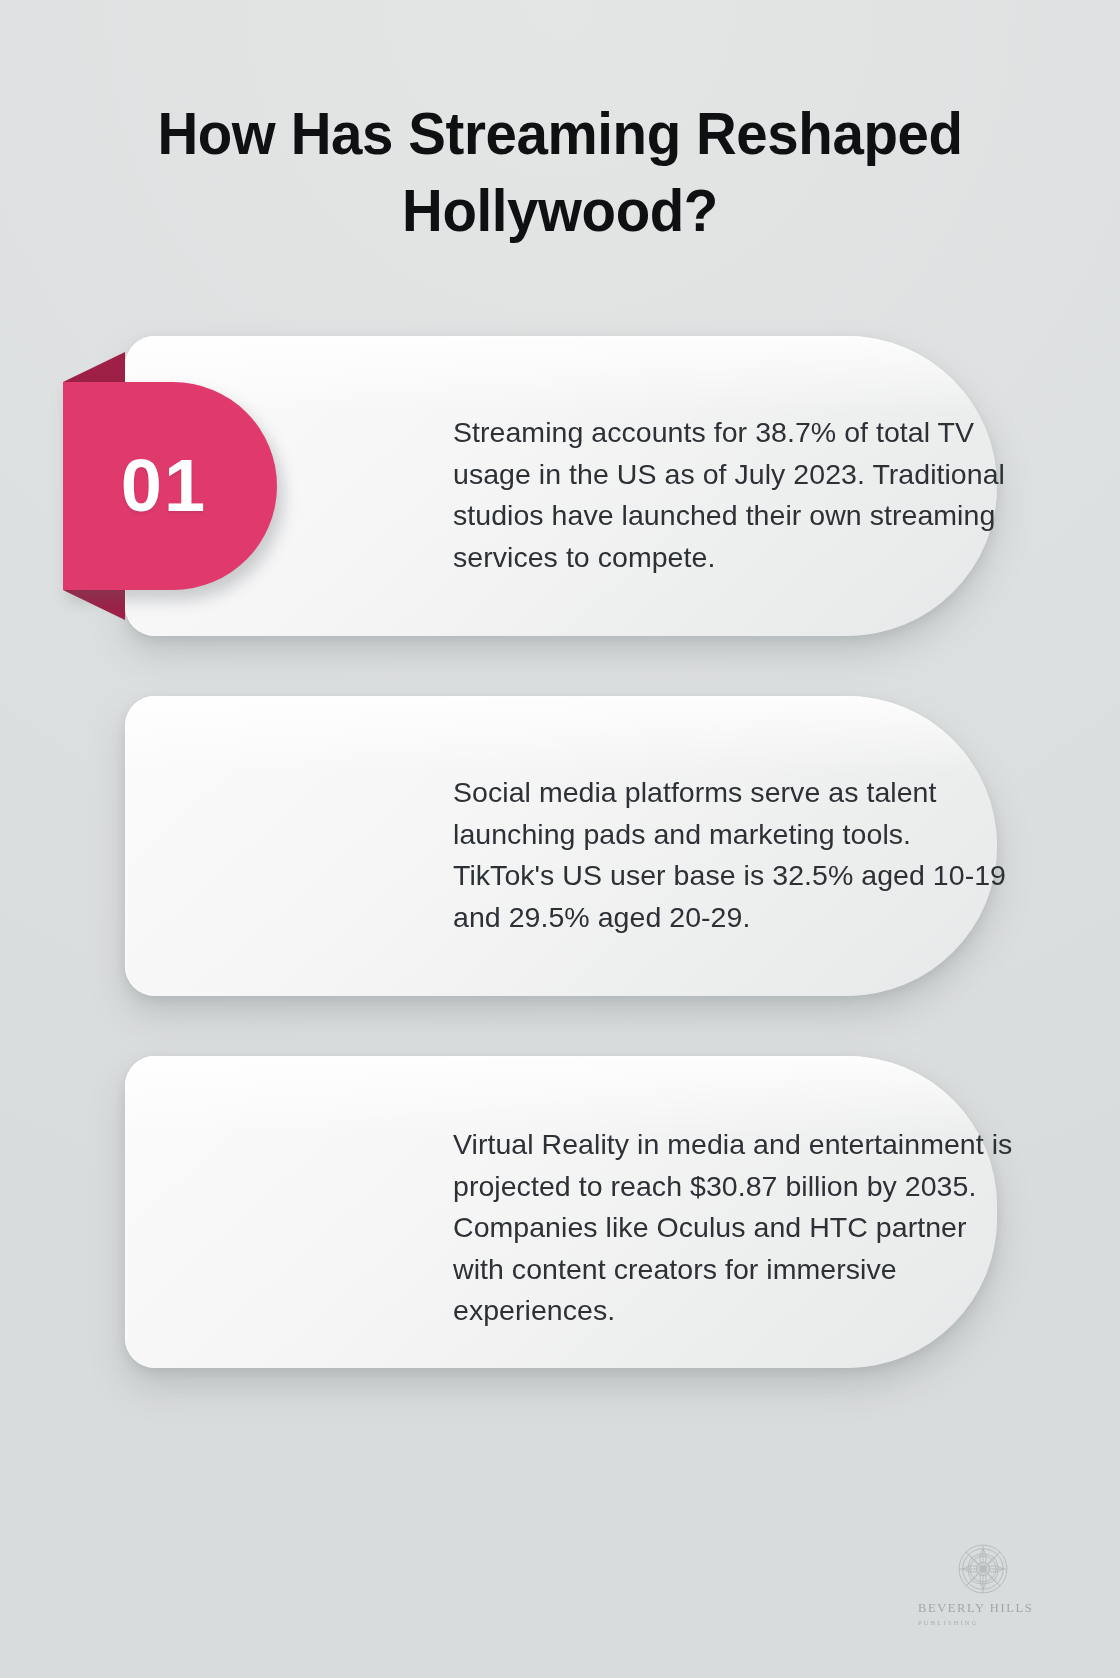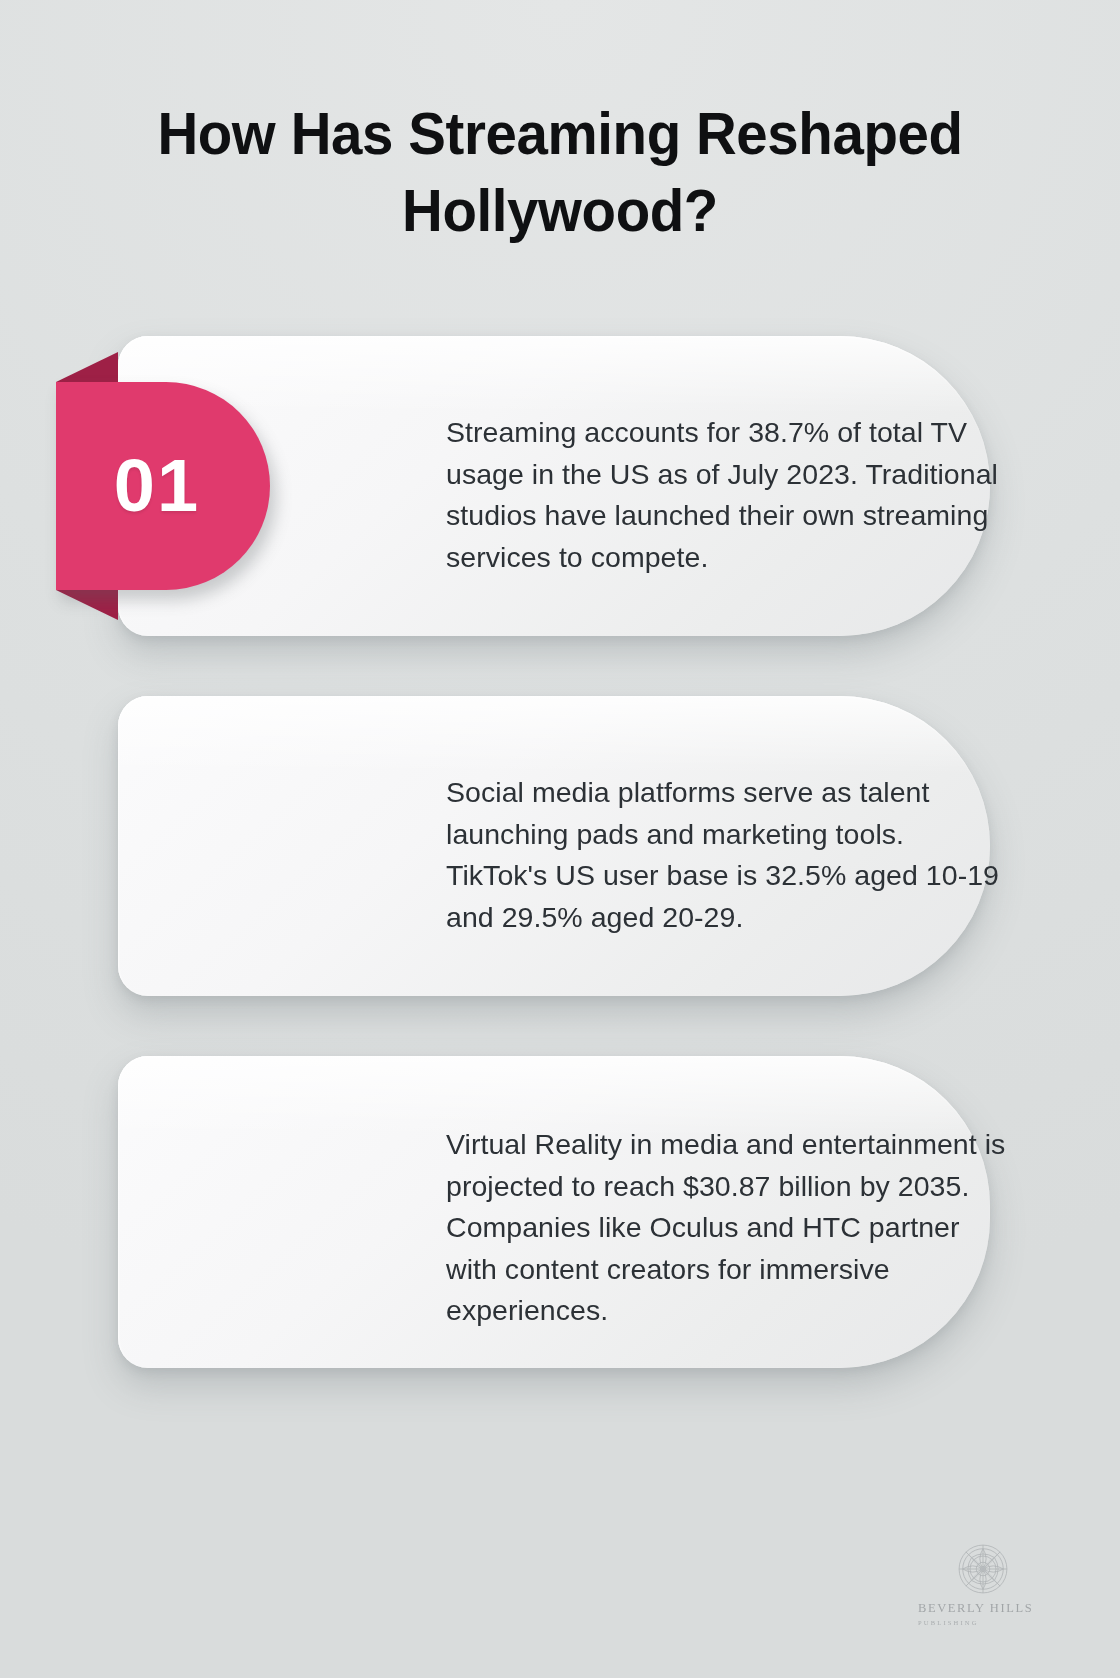--- a/index.html
+++ b/index.html
@@ -47,20 +47,21 @@
     transform: scaleX(0.94);
     transform-origin: center top;
   }
 
   
   .cards {
     position: absolute;
     top: 330px;
     left: 0;
     width: 1012px;
+    padding-left: 7px;
   }
 
   .card-row {
     position: relative;
     height: 360px;
   }
   .card-row.row-3 { height: 370px; }
 
   .card {
     position: absolute;

